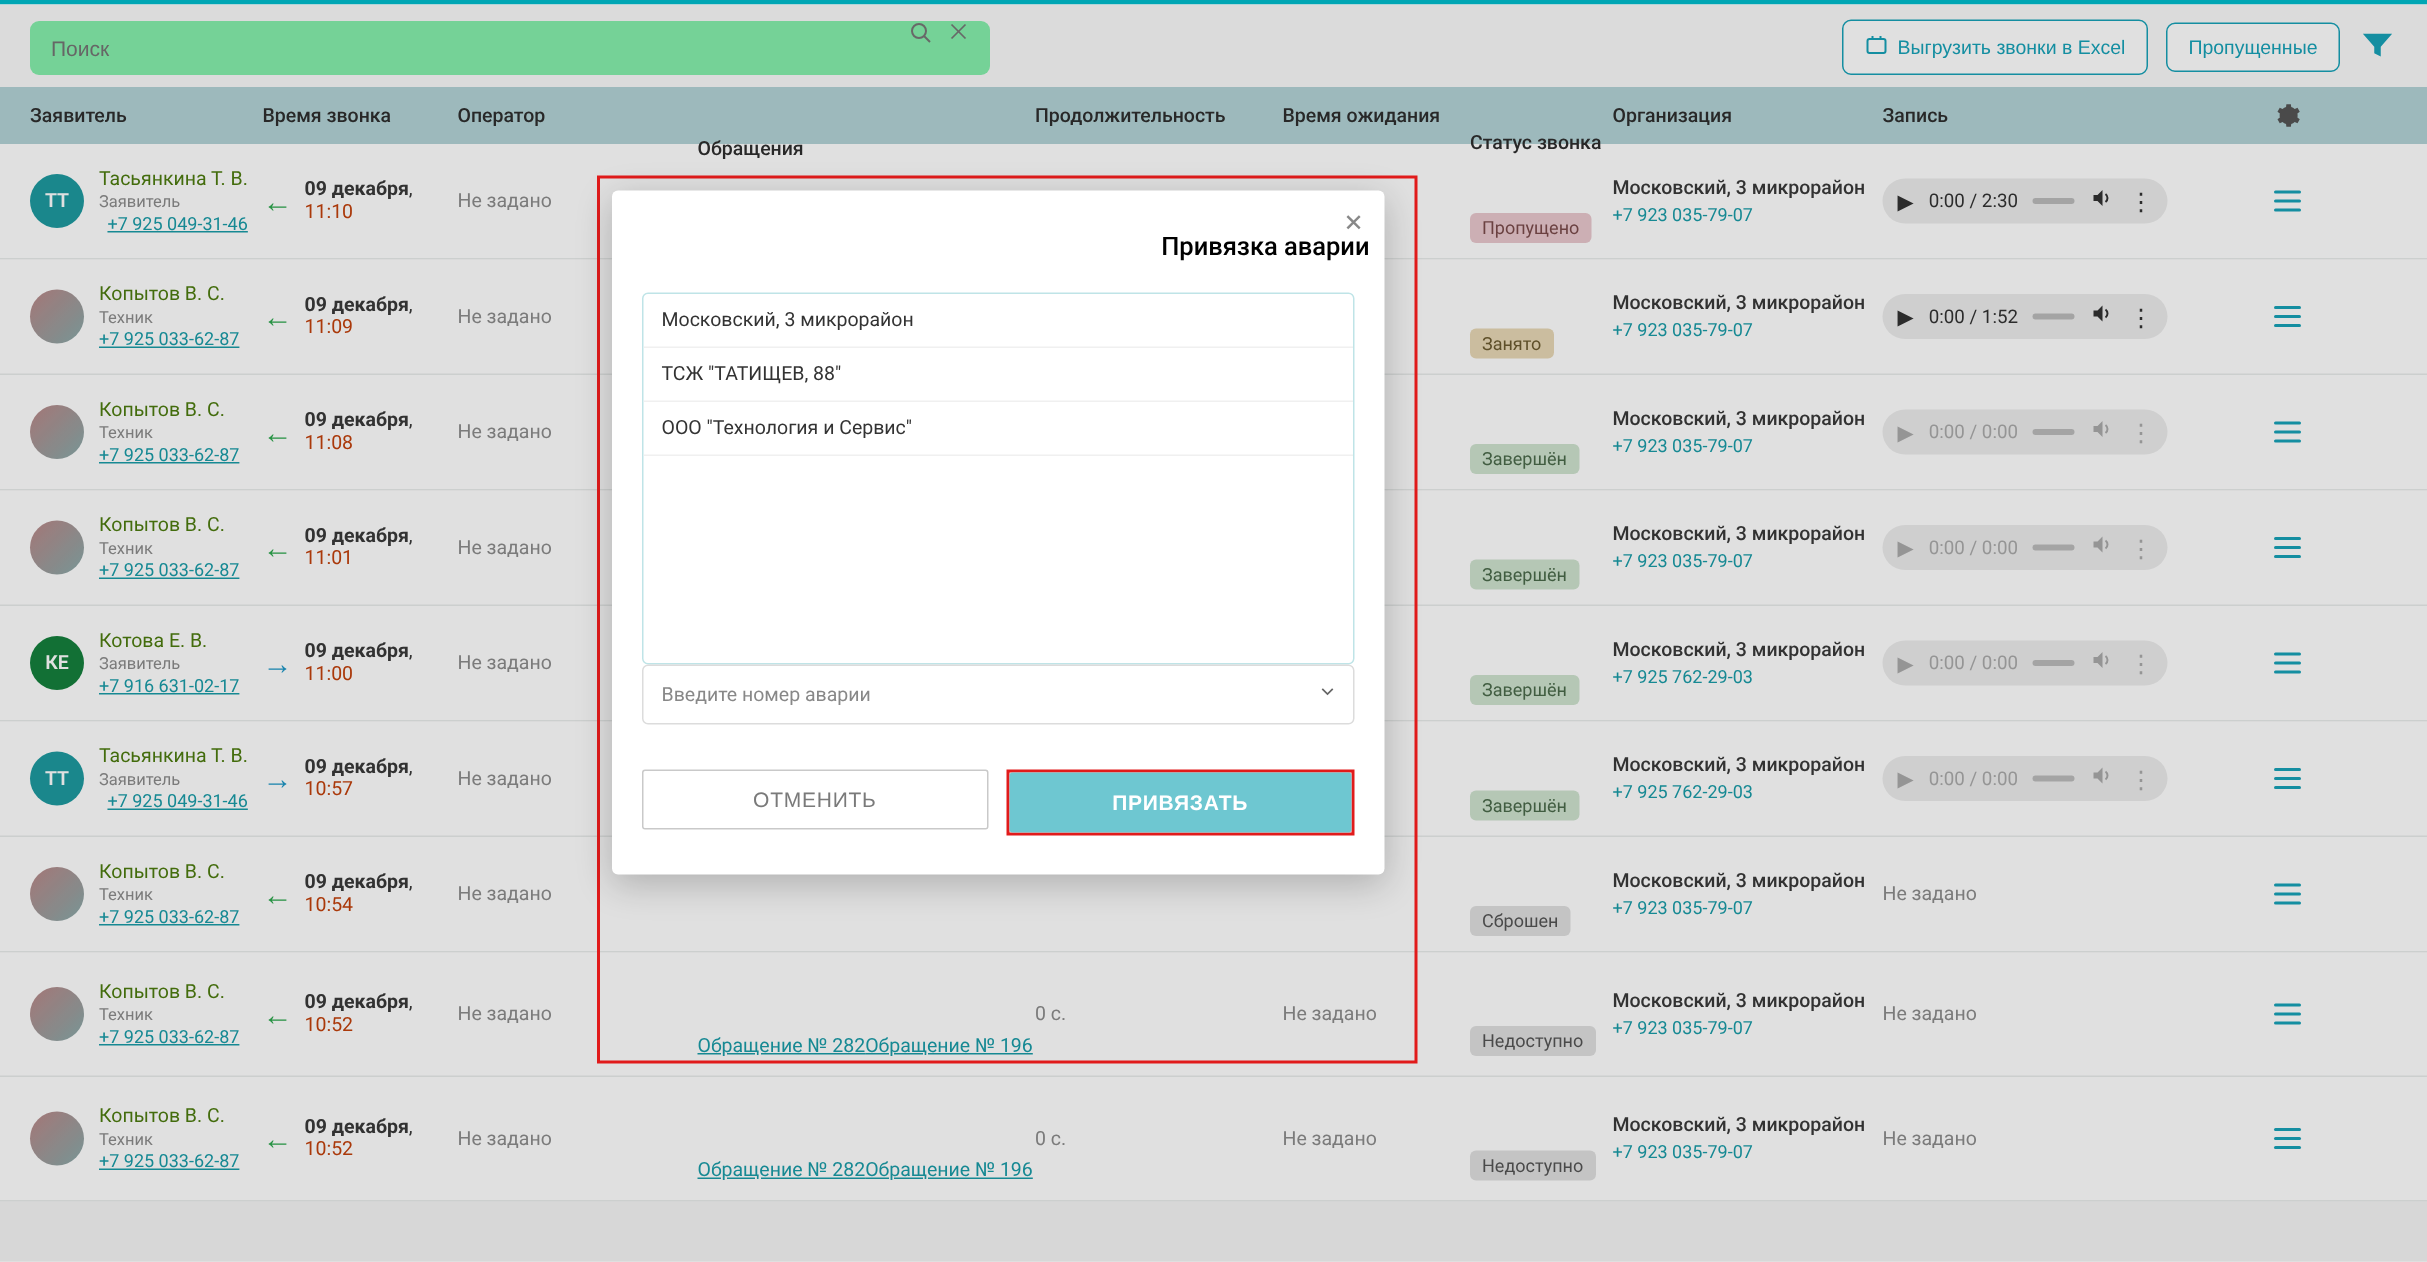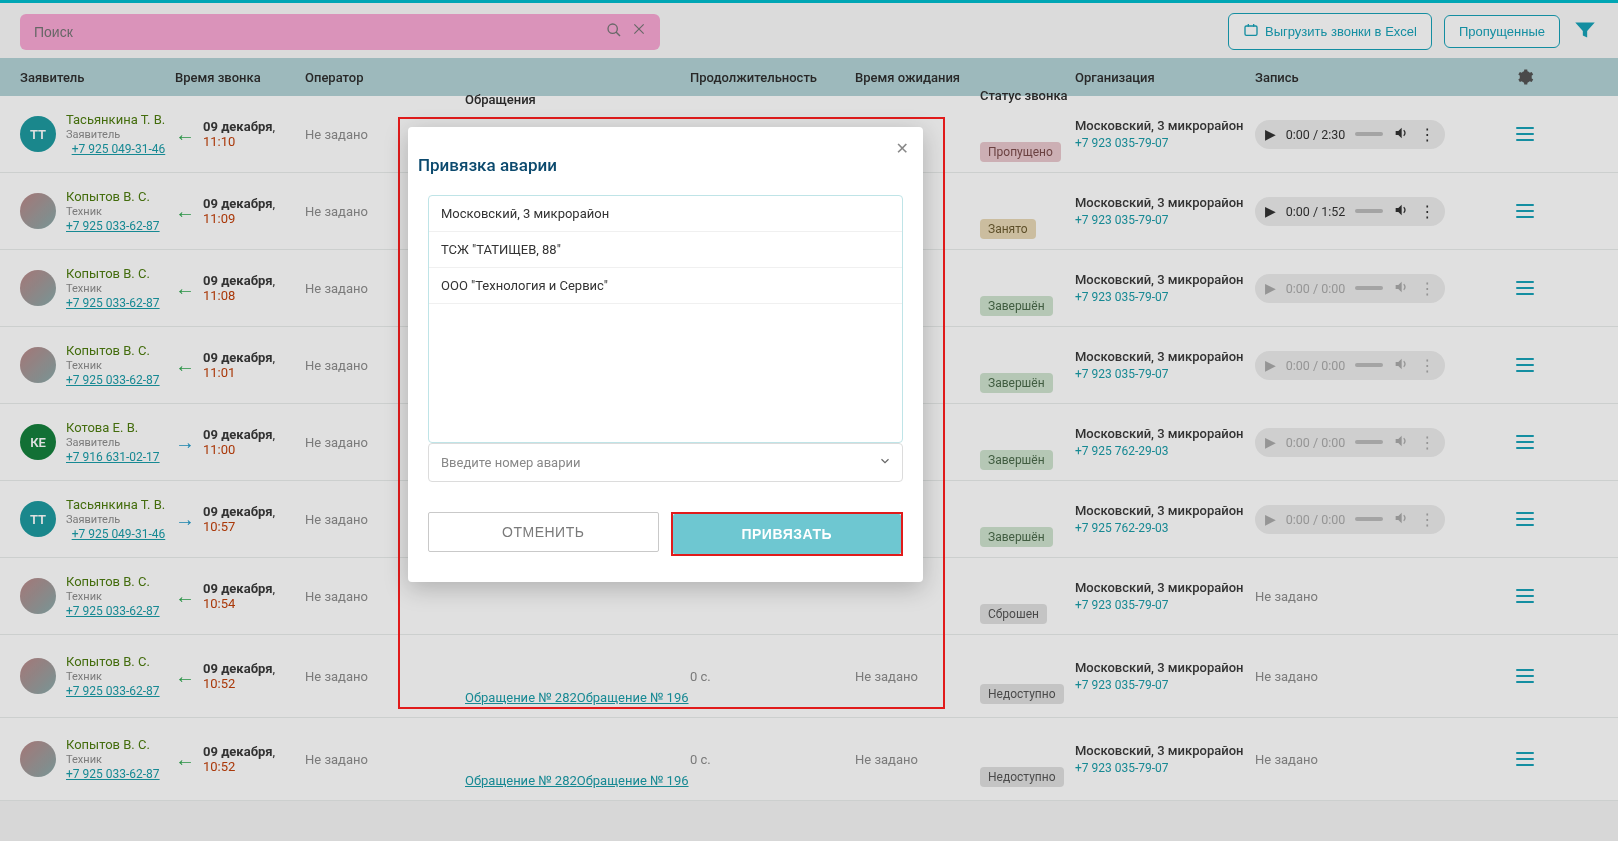--- a/index.html
+++ b/index.html
@@ -15,22 +15,22 @@
   }
   .page { position: relative; width: 100%; height: 100%; border-top: 3px solid #00a6b4; }
   .overlay-dim { position: absolute; inset: 0; background: rgba(0,0,0,0.12); pointer-events: none; z-index: 5; }
 
   .topbar {
     display: flex; align-items: center; padding: 10px 20px 8px 20px;
     gap: 12px; background: #fafafa;
   }
   .search-wrap {
     flex: 0 0 640px; position: relative;
-    background: #f9a8d4; border-radius: 6px; height: 36px;
-    display: flex; align-items: center; padding: 0 14px;
+    background: #86efac; border-radius: 6px; height: 36px;
+    display: flex; padding: 0 14px;
   }
   .search-wrap input {
     flex: 1; border: none; background: transparent; outline: none;
     font-size: 14px; color: #555;
   }
   .search-wrap .icons { display:flex; gap:10px; color:#777; }
   .spacer { flex: 1; }
   .btn-outline {
     border: 1.5px solid #17a2b8; color: #17a2b8; background: #fff;
     border-radius: 6px; padding: 8px 14px; font-size: 13px; cursor: pointer;
@@ -123,21 +123,21 @@
   .modal {
     position:absolute; top:124px; left:408px; width:515px;
     background:#fff; border-radius:4px; z-index:10;
     box-shadow:0 6px 24px rgba(0,0,0,.22);
     display:flex; flex-direction:column;
   }
   .modal-close {
     position:absolute; top:12px; right:14px; color:#888; font-size:16px;
     cursor:pointer; background:none; border:none;
   }
-  .modal-title { text-align:left; font-size:17px; color:#0c4a6e;
+  .modal-title { text-align:right; font-size:17px; color:#000000;
     padding:28px 10px 20px; font-weight:500; }
   .drop-list {
     margin: 0 20px; border:1px solid #bfe4e7; border-radius:4px;
     height: 248px; overflow:hidden;
   }
   .drop-list input {
     width:100%; border:none; outline:none;
     padding:10px 12px; font-size:13px; color:#888;
     border-bottom:1px solid #e6e6e6;
   }

